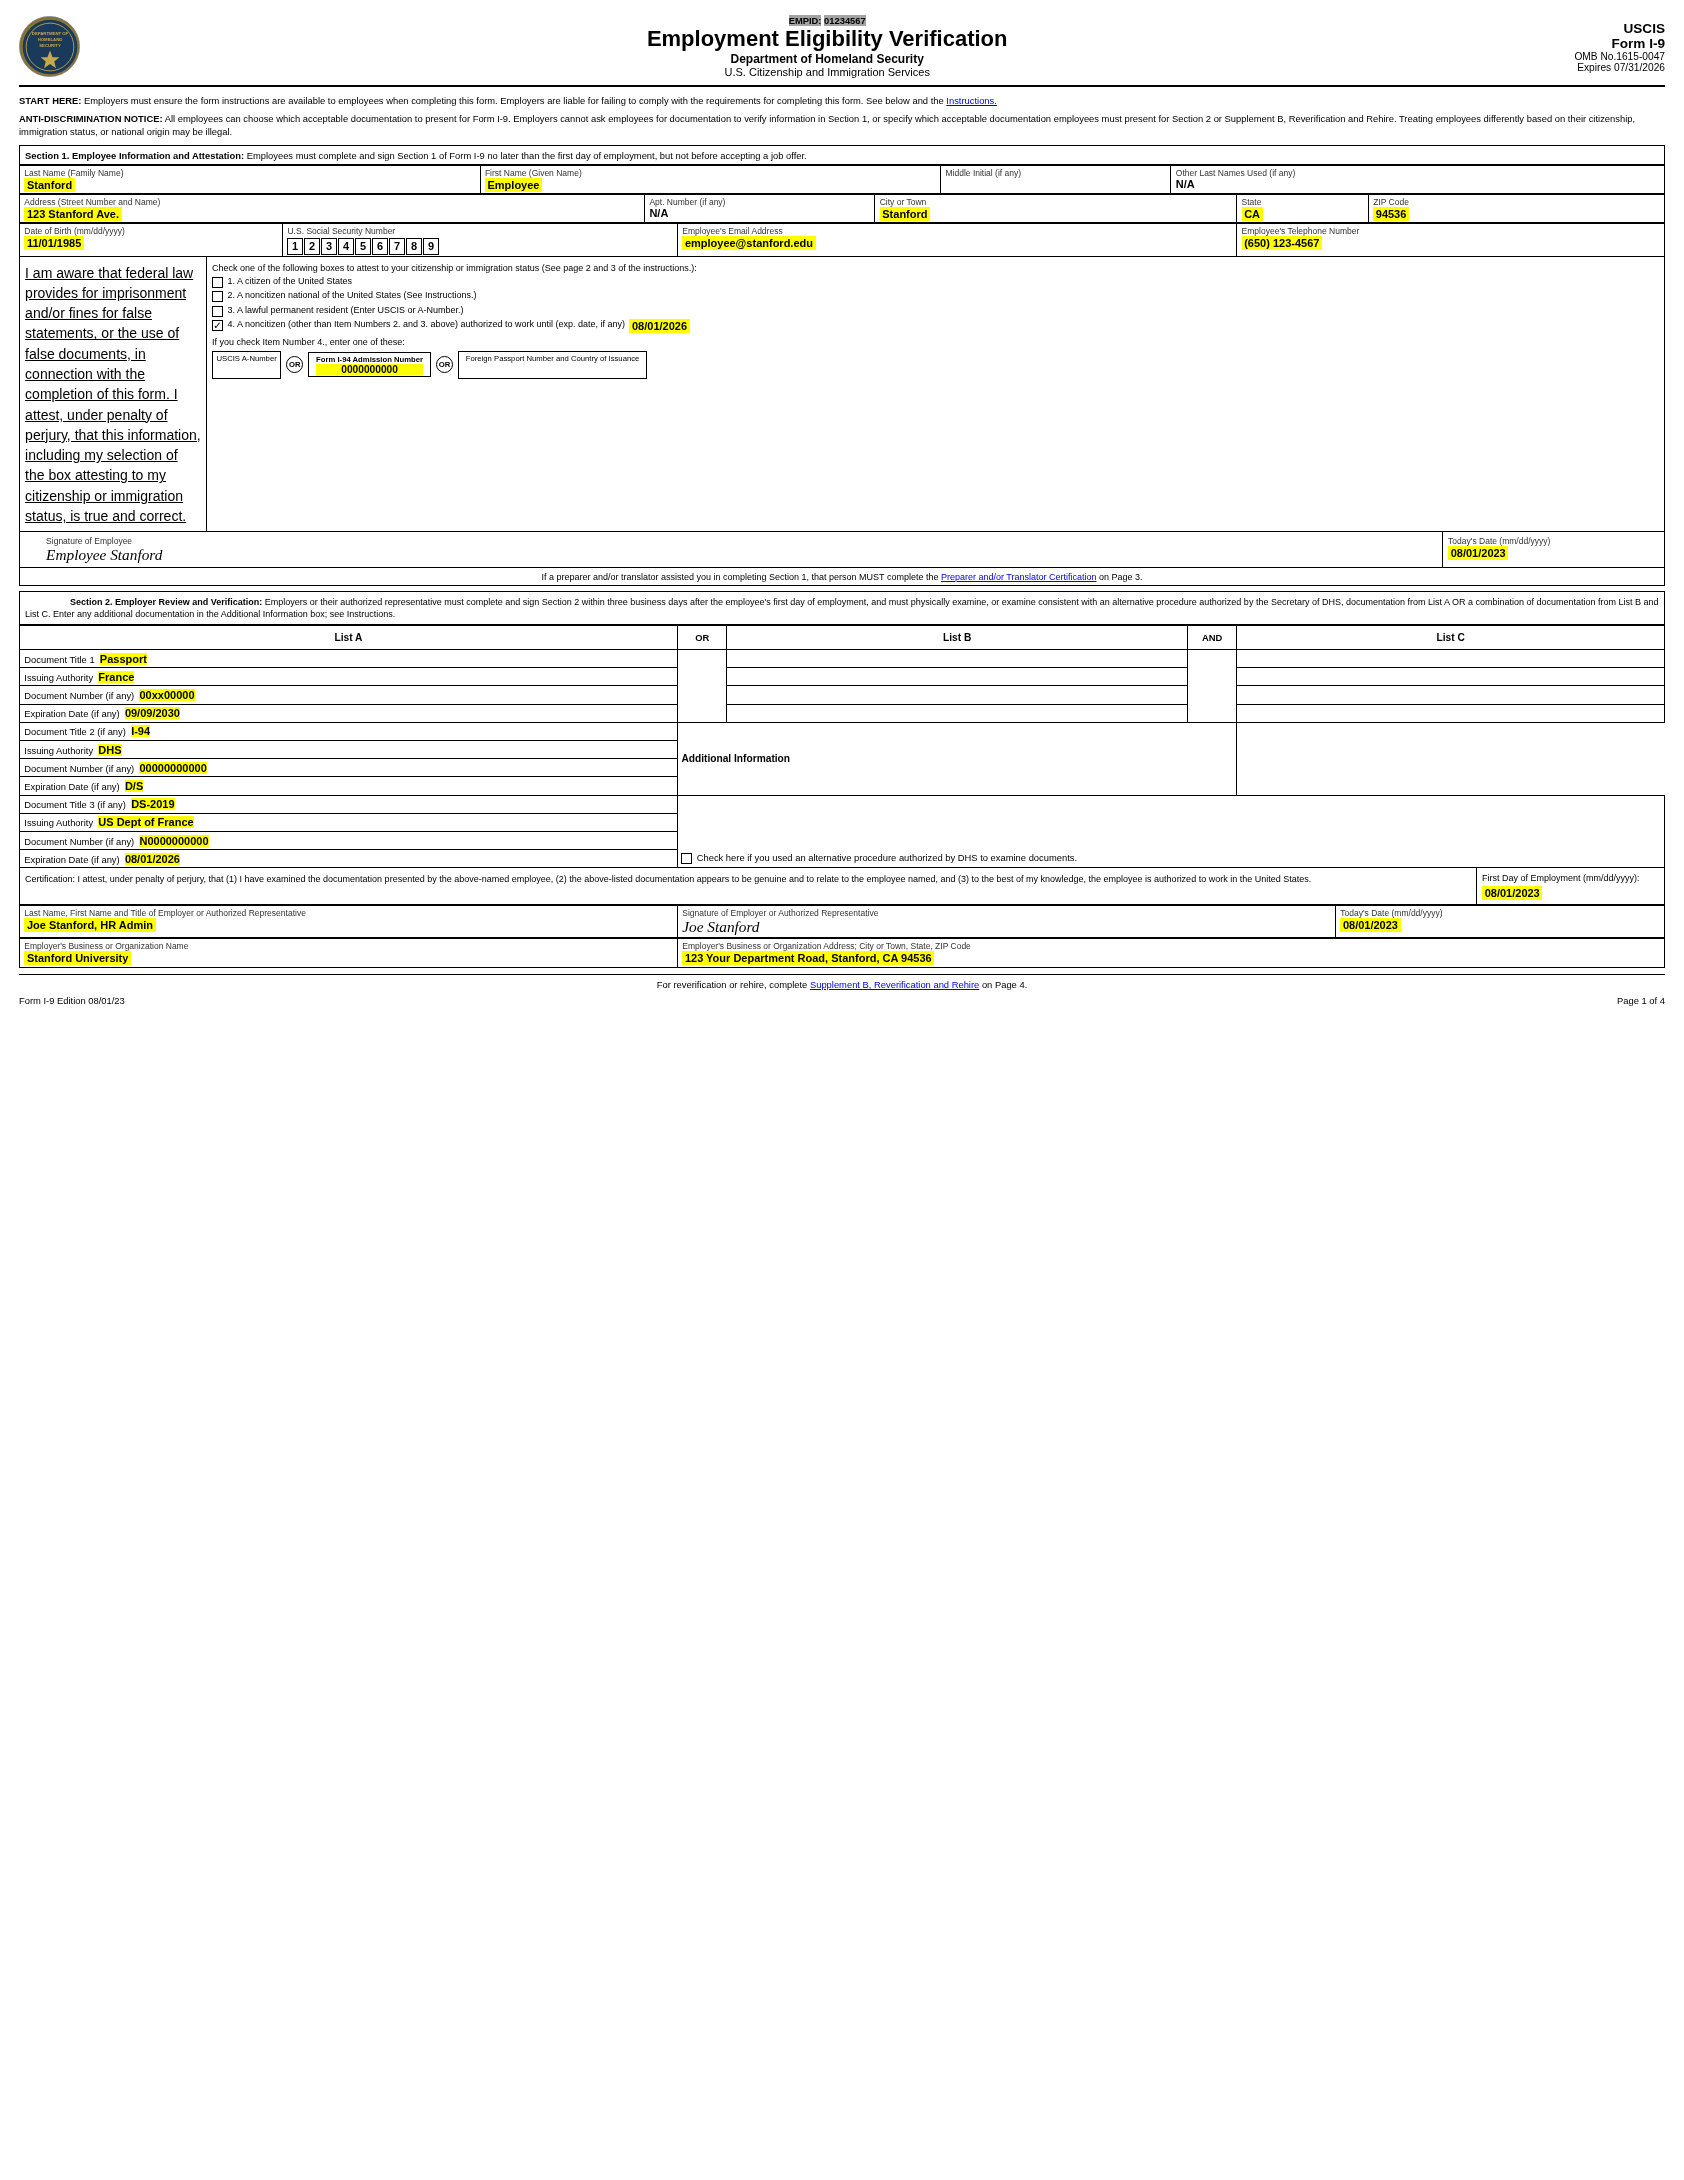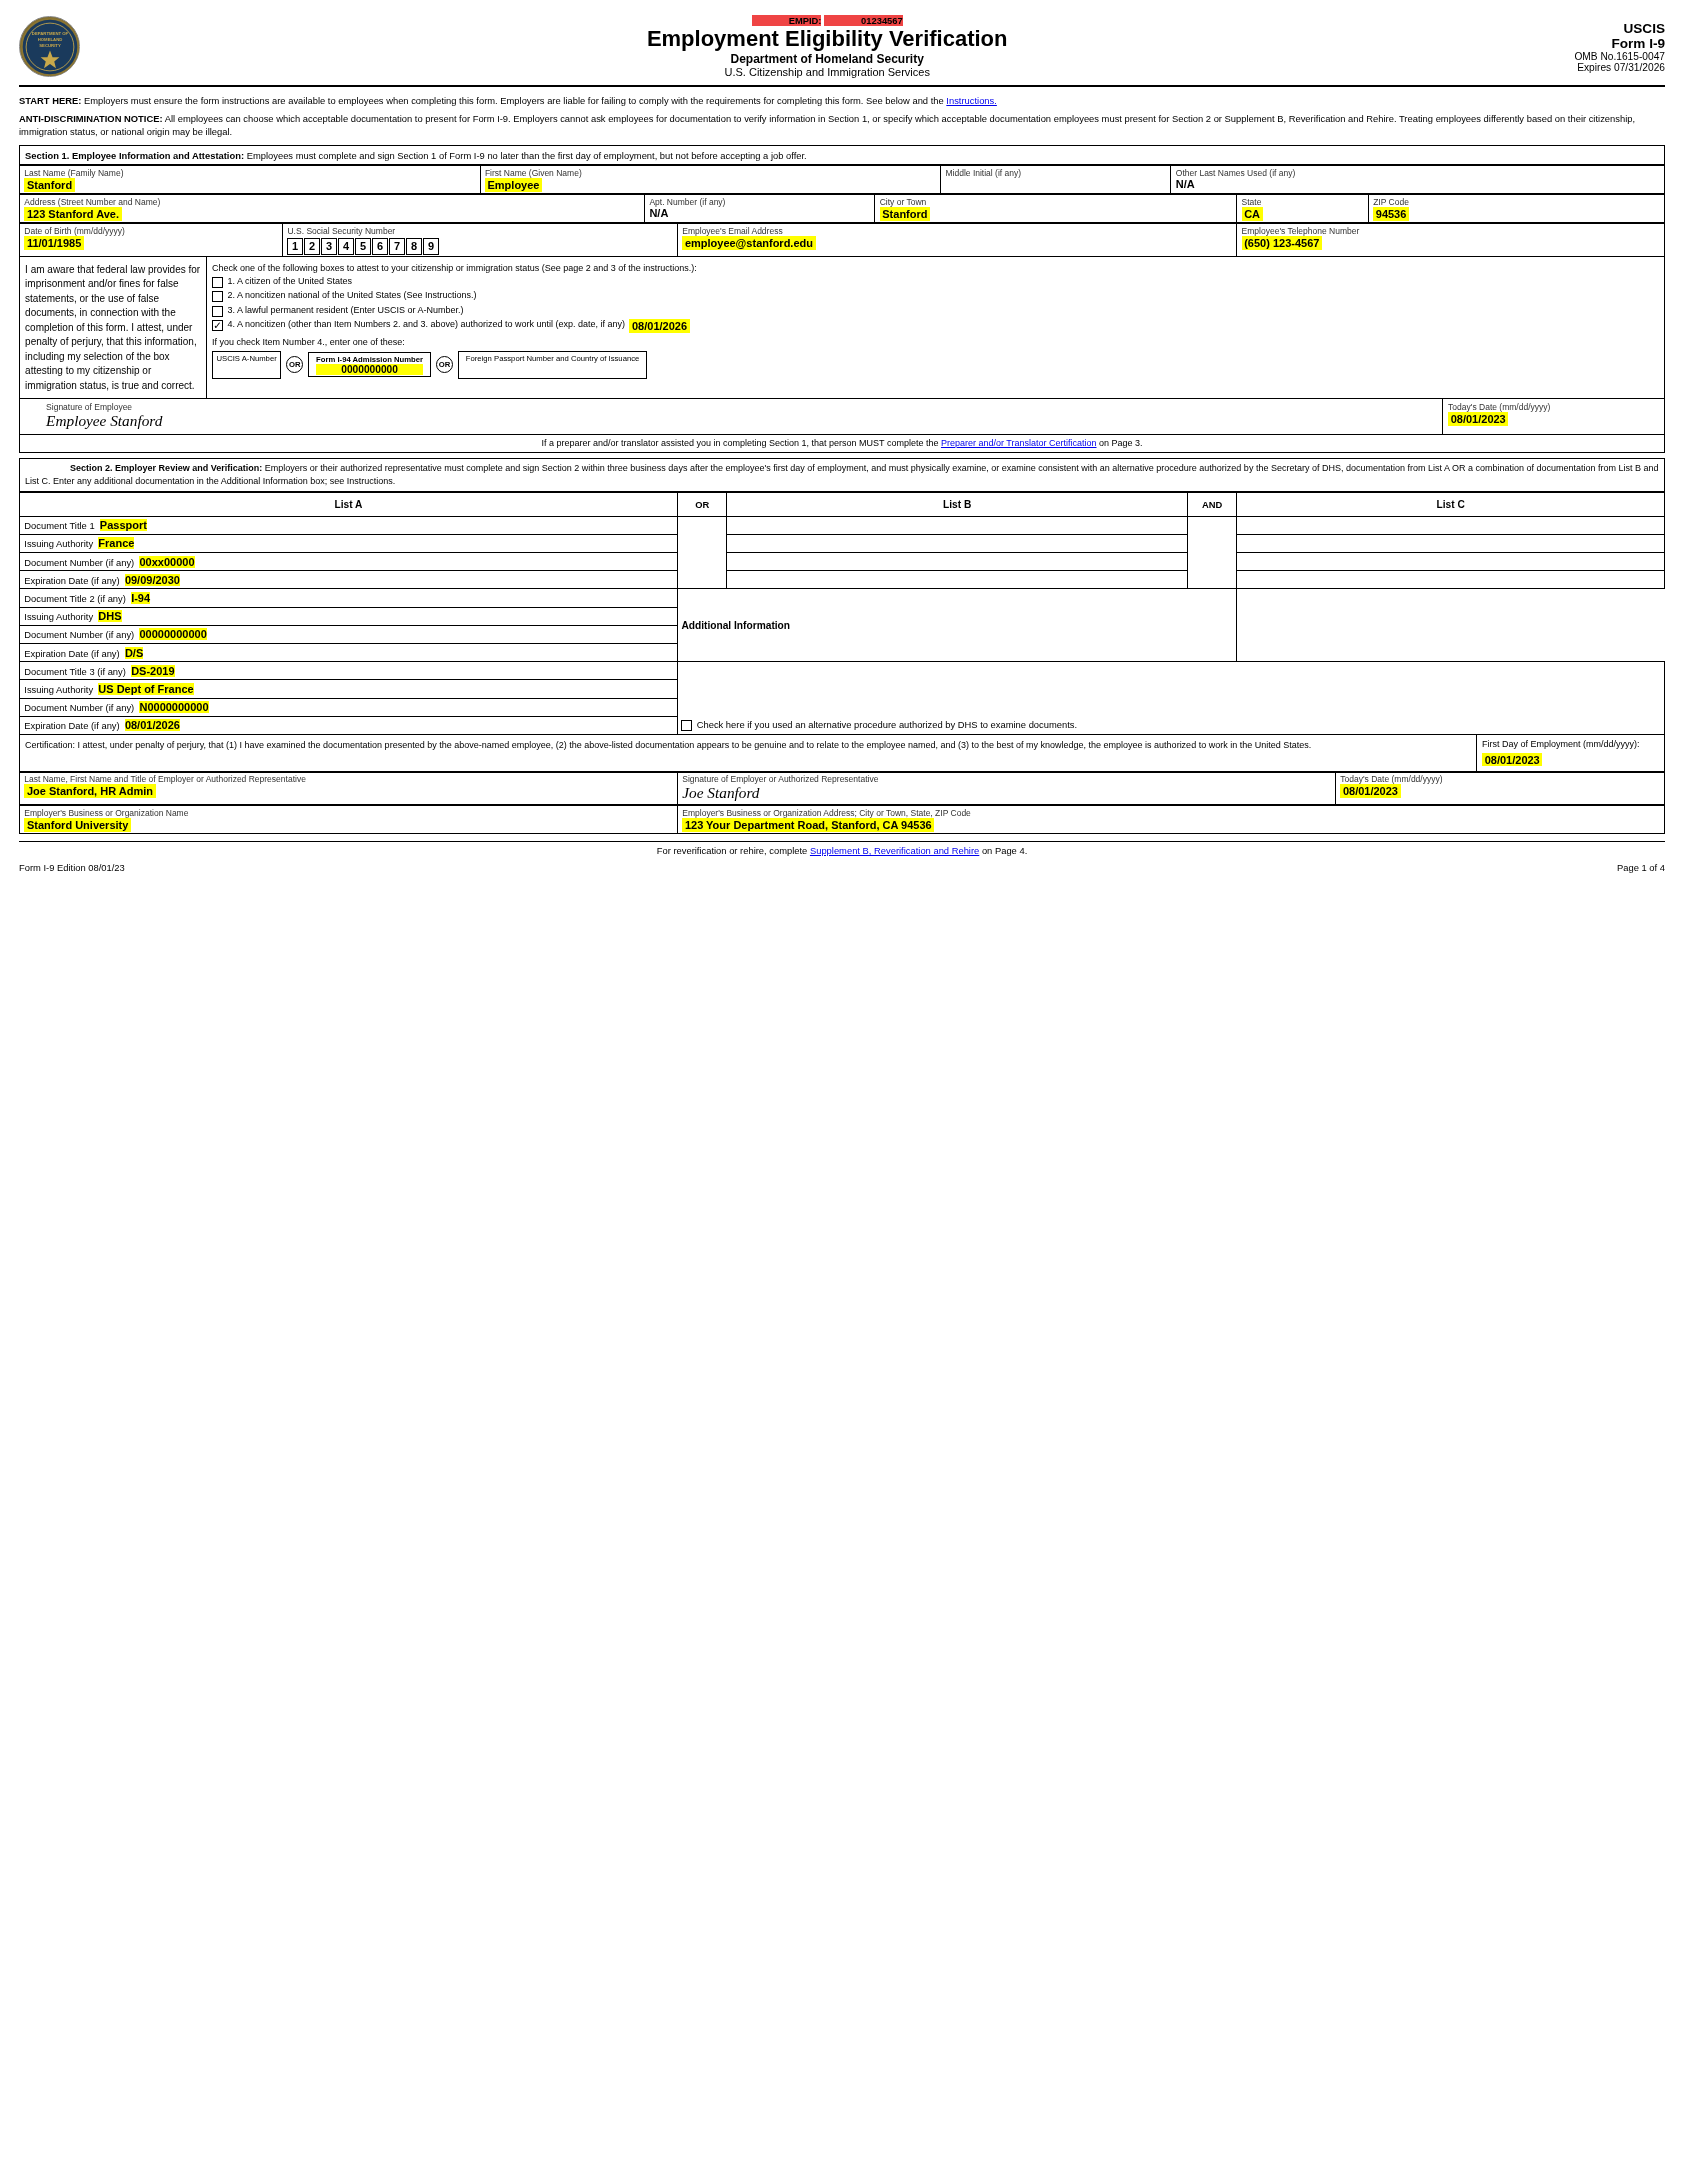--- a/index.html
+++ b/index.html
@@ -4,21 +4,21 @@
   <style>
     * { box-sizing: border-box; margin: 0; padding: 0; }
     body {
       font-family: Arial, sans-serif;
       font-size: 9.4px;
       background: #fff;
       color: #000;
       padding: 15.3px 19px;
       max-width: 1685px;
     }
-    .highlight-orange { background-color: #ef4444; font-weight: bold; padding-left: 37px; }
+    .highlight-orange { background-color: #a3a3a3; font-weight: bold; }
 
     
     .header-row {
       display: flex;
       align-items: center;
       border-bottom: 2.6px solid #000;
       padding-bottom: 6.8px;
       margin-bottom: 6.8px;
     }
     .logo-circle {
@@ -64,22 +64,23 @@
       display: flex; align-items: center; justify-content: center;
       font-weight: bold; font-size: 11px;
     }
 
     
     .attest-row { display: flex; border: 0.9px solid #000; border-top: none; }
     .attest-left {
       width: 187px; flex-shrink: 0;
       border-right: 0.9px solid #000;
       padding: 5.1px;
-      font-size: 10px;
+      font-size: 14px;
       line-height: 1.45;
+      text-decoration: underline;
     }
     .attest-right { flex: 1; padding: 5.1px; font-size: 9px; }
     .checkbox-row { display: flex; align-items: flex-start; margin: 2.6px 0; gap: 4.3px; }
     .checkbox-sq {
       width: 11px; height: 11px; border: 1.3px solid #000;
       flex-shrink: 0; margin-top: 0.9px;
       display: flex; align-items: center; justify-content: center;
       font-size: 10.2px;
     }
     .uscis-box { border: 0.9px solid #000; padding: 1.7px 3.4px; display: inline-block; font-size: 9.4px; }

